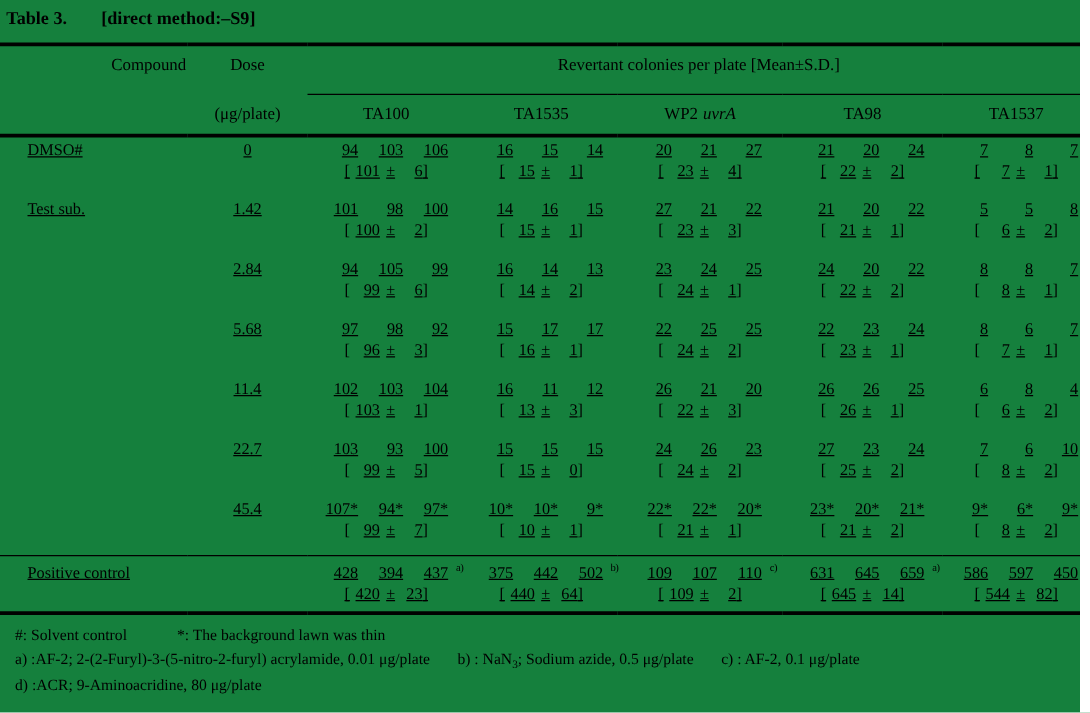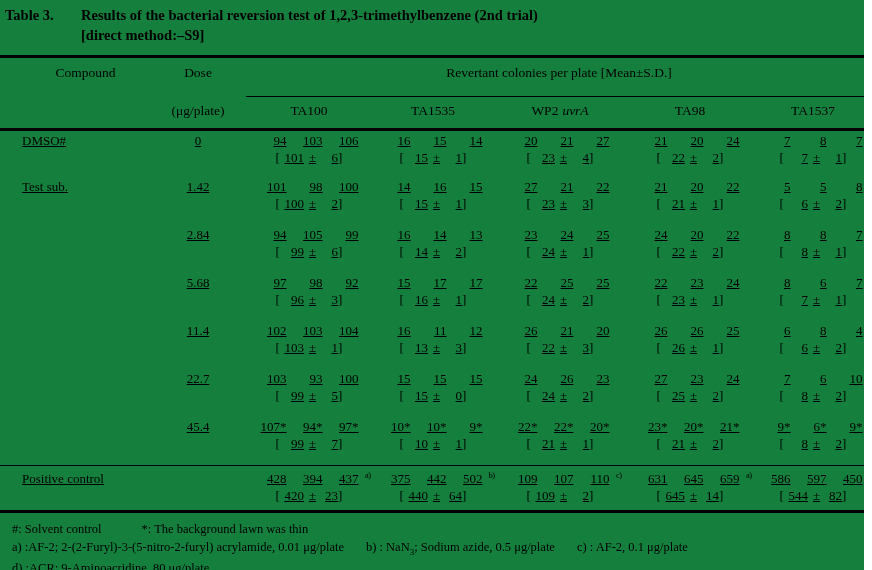--- a/index.html
+++ b/index.html
@@ -15,21 +15,21 @@
   .title-lines div{white-space:nowrap;}
   
   table.rev{border-collapse:collapse;table-layout:fixed;width:872px;margin-top:9px;
             border-top:3px solid #000;border-bottom:3px solid #000;}
   col.c-compound{width:150px;} col.c-dose{width:96px;}
   col.c-s1{width:126px;} col.c-s2{width:122px;} col.c-s3{width:132px;}
   col.c-s4{width:128px;} col.c-s5{width:118px;}
   thead th{font-weight:normal;font-size:13.5px;}
   thead{border-bottom:3px solid #000;}
   tr.h1 th{vertical-align:top;padding-top:7px;height:26px;}
-  tr.h1 th.th-compound{text-align:center;padding-left:22px;}
+  tr.h1 th.th-compound{text-align:right;padding-left:22px;}
   tr.h1 th.th-dose{text-align:center;}
   tr.h1 th.span-h{text-align:center;border-bottom:1px solid #000;padding-bottom:5px;}
   .span-stat{}
   tr.h2 th{height:27px;vertical-align:middle;text-align:center;padding-bottom:3px;}
   .gene{font-style:italic;margin-left:4px;}
   
   tbody td{vertical-align:top;font-size:13px;padding:0;text-decoration:underline;}
   tbody tr{height:48px;}
   td.compound{text-align:left;padding-left:22px;padding-top:2px;white-space:nowrap;}
   td.dose{text-align:center;padding-top:2px;}
@@ -52,21 +52,20 @@
   sub{font-size:9px;}
 </style>
 </head>
 <body>
 
 <div class="page">
 
   <div class="title">
     <span class="title-label">Table 3.</span>
     <div class="title-lines">
-      <div>Results of the bacterial reversion test of 1,2,3-trimethylbenzene (2nd trial)</div>
       <div>[direct method:–S9]</div>
     </div>
   </div>
 
   <table class="rev">
     <colgroup>
       <col class="c-compound">
         <col class="c-dose">
       <col class="c-s1">
         <col class="c-s2">

